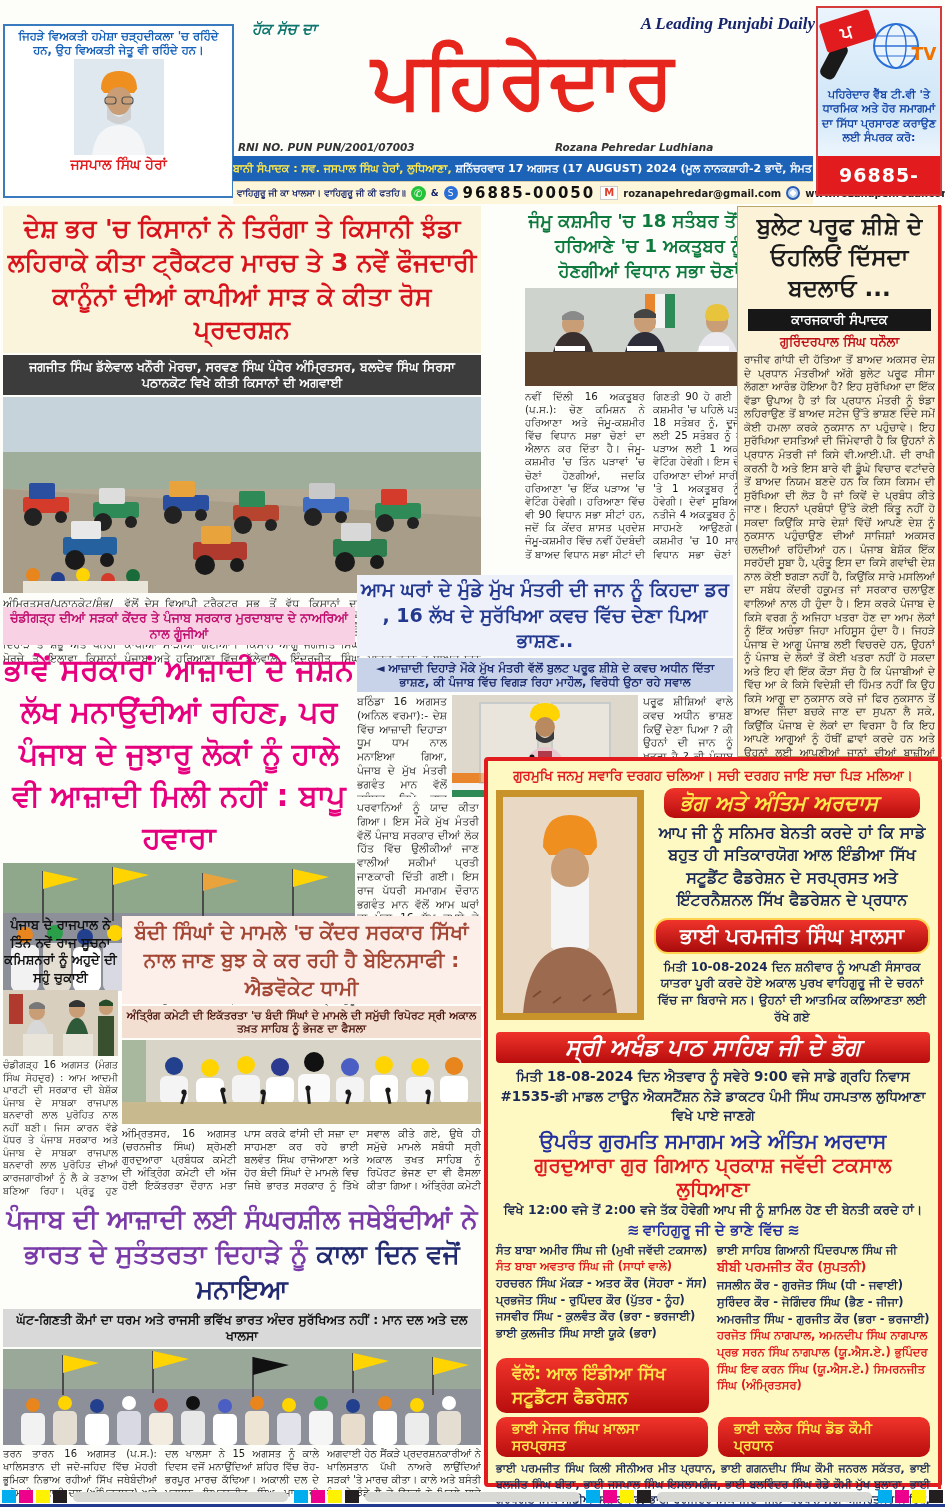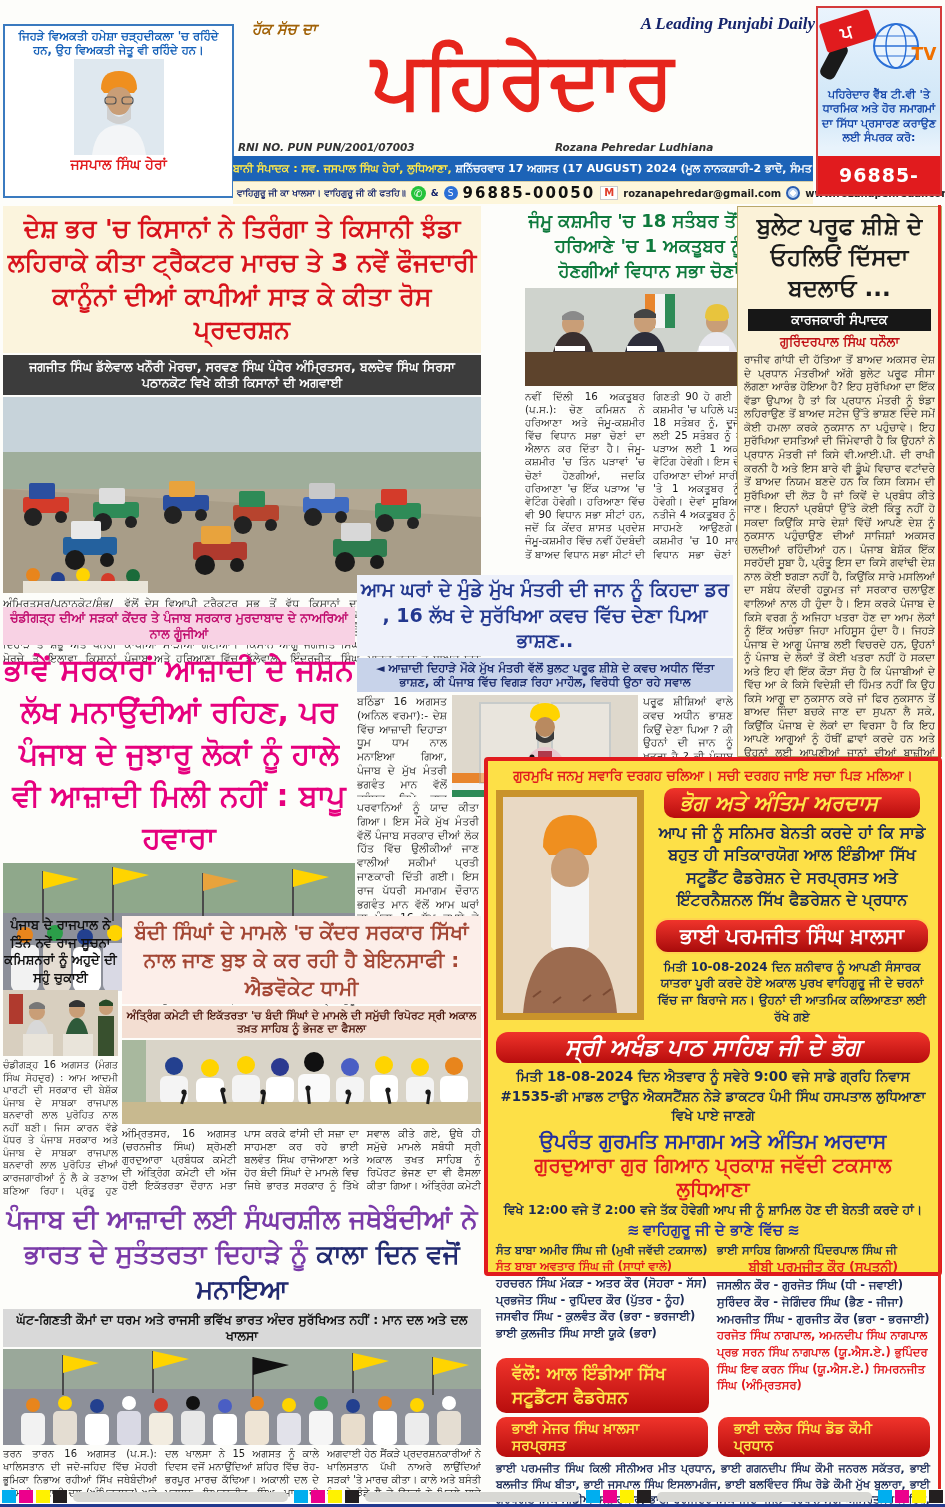--- a/index.html
+++ b/index.html
@@ -6,21 +6,21 @@
   #page{position:relative;width:945px;height:1507px;margin:0 auto;background:#fdfdfa;
         font-family:"DejaVu Sans","Liberation Sans",sans-serif;overflow:hidden;}
   .abs{position:absolute;}
 
   
   #founder-box{left:3px;top:24px;width:227px;height:170px;border:2px solid #3a7abf;background:#fff;
     display:flex;flex-direction:column;align-items:center;}
   #founder-box .quote{color:#1560b8;font-weight:bold;font-size:11.5px;line-height:1.25;text-align:center;padding:3px 4px 1px;}
   #founder-box .fname{color:#e11b1e;font-weight:bold;font-size:14px;padding:1px 0 2px;}
   #founder-photo{width:96px;height:96px;flex:0 0 auto;}
-  #tagline{left:252px;top:20px;width:140px;color:#a16207;font-weight:bold;font-size:15px;font-style:italic;}
+  #tagline{left:252px;top:20px;width:140px;color:#0f766e;font-weight:bold;font-size:15px;font-style:italic;}
   #main-title{left:235px;top:26px;width:577px;height:112px;color:#e6251c;font-weight:bold;
     font-size:78px;line-height:108px;text-align:center;letter-spacing:2px;overflow:hidden;}
   #eng-tagline{left:575px;top:14px;width:240px;text-align:right;color:#15246b;font-weight:bold;
     font-style:italic;font-size:17px;font-family:"Liberation Serif","DejaVu Serif",serif;}
   #rni{left:238px;top:141px;font-size:10.5px;font-weight:bold;font-style:italic;color:#333;}
   #edition{left:555px;top:141px;font-size:10.5px;font-weight:bold;font-style:italic;color:#333;}
   #info-bar{left:233px;top:156px;width:580px;height:25px;background:#1c63b7;color:#fff;
     font-size:11px;font-weight:bold;line-height:25px;text-align:center;white-space:nowrap;overflow:hidden;}
   #info-bar .y{color:#ffe84a;}
   #contact-bar{left:233px;top:181px;width:580px;height:23px;background:#fdf6db;border-top:1px solid #d8cfa8;
@@ -84,47 +84,47 @@
   
   #a-cm{left:357px;top:575px;width:376px;}
   #a-cm .hl{background:#eef1fa;color:#23388f;font-size:19px;line-height:1.35;text-align:center;padding:2px 0;}
   #a-cm .sub{background:#c8d3ea;color:#1a2a6b;font-size:11.5px;font-weight:bold;text-align:center;padding:3px 2px;margin-top:2px;}
   #cm-row{display:flex;gap:5px;margin-top:3px;}
   #cm-row .col{width:92px;height:102px;overflow:hidden;}
   #cm-photo{width:186px;height:102px;flex:0 0 auto;}
   #cm-cont{width:122px;height:128px;overflow:hidden;margin-top:4px;}
 
   
-  #ad{left:484px;top:757px;width:458px;height:519px;background:#fde047;border:4px solid #e11b1e;
+  #ad{left:484px;top:757px;width:458px;height:730px;background:#fef9c3;border:4px solid #e11b1e;
     border-radius:4px;box-sizing:border-box;padding:4px 8px;}
   #ad .topline{color:#e11b1e;font-weight:bold;font-size:13.5px;text-align:center;padding:2px 0 4px;}
   #ad-top{position:relative;min-height:238px;}
   #ad-photo{position:absolute;left:0;top:2px;width:148px;height:230px;border:7px solid #c9932b;
     background:linear-gradient(135deg,#e3b34e,#f7e08c 40%,#c9932b);box-sizing:border-box;}
   #ad-photo svg{width:100%;height:100%;display:block;}
   #ad-right{margin-left:158px;}
   .ribbon{background:linear-gradient(180deg,#f0342b,#b80d0d);color:#ffe84a;font-weight:bold;
     text-align:left;border-radius:10px;padding:3px 16px;}
   #ad-right .title{font-size:21px;font-style:italic;margin:0 10px 4px;}
   #ad-right .intro{color:#1b2a55;font-weight:bold;font-size:16px;text-align:center;line-height:1.4;}
   #ad-right .name{background:linear-gradient(180deg,#f0342b,#a80b0b);border:2px solid #ffd34d;border-radius:14px;
     color:#fff;font-size:21px;font-weight:bold;text-align:center;padding:4px 2px;margin:6px 0 5px;}
   #ad-right .passing{color:#1b2a55;font-weight:bold;font-size:12px;text-align:center;line-height:1.4;}
   #ad .banner{background:linear-gradient(180deg,#f0342b,#b80d0d);color:#fff;font-size:23px;font-weight:bold;
-    font-style:italic;text-align:center;border-radius:12px;padding:2px 0;margin:6px 0 4px;}
+    font-style:italic;text-align:center;border-radius:4px;padding:2px 0;margin:6px 0 4px;}
   #ad .dateline{color:#1b2a55;font-weight:bold;font-size:13.5px;text-align:center;line-height:1.45;}
   #ad .antim{color:#2430a0;font-size:20px;font-weight:bold;text-align:center;margin-top:3px;}
   #ad .gurd{color:#e11b1e;font-size:20px;font-weight:bold;text-align:center;}
   #ad .timeline{color:#1b2a55;font-weight:bold;font-size:12.5px;text-align:center;margin-top:1px;}
   #ad .bhane{color:#2430a0;font-size:15px;font-weight:bold;text-align:center;margin:3px 0;}
   #ad .bhane .sw{color:#2430a0;letter-spacing:-1px;}
   #ad-names{display:flex;gap:8px;}
   #ad-names .ncol{flex:1;color:#1b2a55;font-weight:bold;font-size:11.5px;line-height:1.45;}
   #ad-names .red{color:#e11b1e;}
-  #ad-names .big-red{color:#e11b1e;font-size:13px;text-align:center;}
+  #ad-names .big-red{color:#e11b1e;font-size:13px;}
   #ad-names .vallon{font-size:17px;margin-top:16px;}
   #ad-pills{display:flex;gap:10px;margin:4px 0;}
   #ad-pills .ribbon{flex:1;font-size:14px;}
   #ad .longnames{color:#1b2a55;font-weight:bold;font-size:11px;line-height:1.42;text-align:justify;}
 
   
   #a-gov{left:3px;top:916px;width:115px;}
   #a-gov .hl{color:#101010;font-size:13px;line-height:1.35;text-align:center;}
   #gov-photo{width:100%;height:66px;margin:4px 0 3px;}
   #a-gov .body-txt{font-size:9.8px;height:138px;overflow:hidden;}

